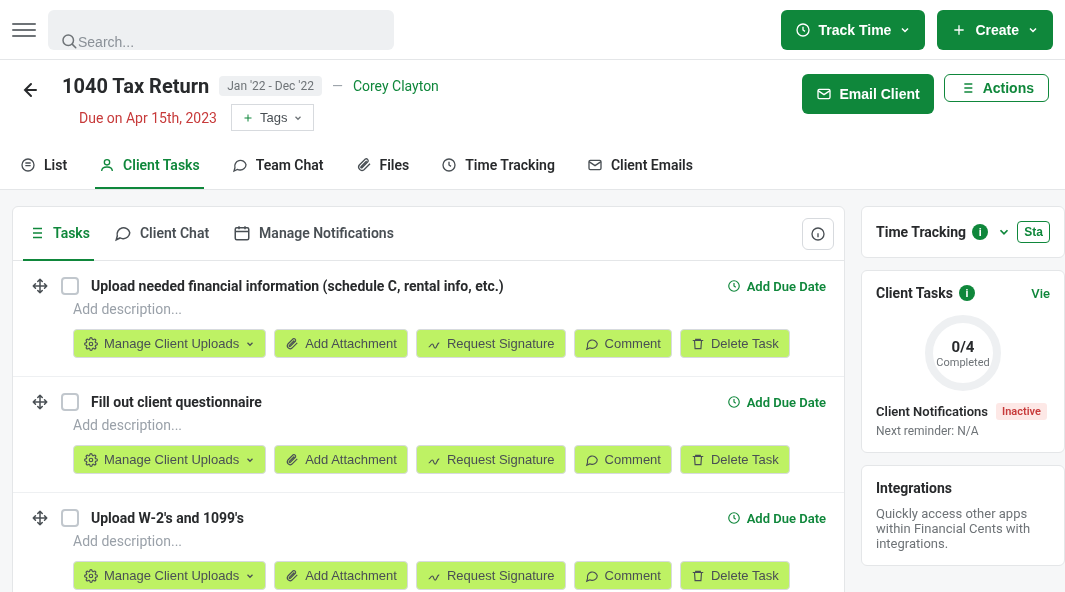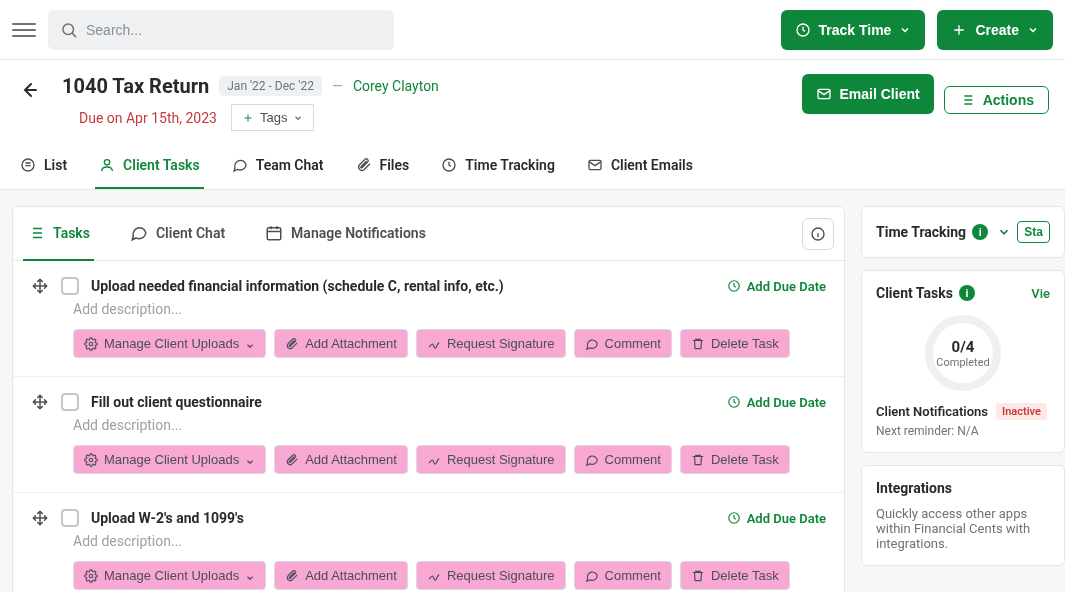--- a/index.html
+++ b/index.html
@@ -2,69 +2,69 @@
 <html><head>
 <meta charset="utf-8">
 <style>
 * { box-sizing: border-box; margin: 0; padding: 0; }
 body { font-family: -apple-system, BlinkMacSystemFont, "Segoe UI", Roboto, sans-serif; background: #fff; color: #282a2c; font-size: 14px; width: 1065px; height: 592px; overflow: hidden; }
 
 
 .topbar { height: 60px; border-bottom: 1px solid #e4e6e8; display: flex; align-items: center; padding: 0 12px; gap: 12px; background: #fff; }
 .hamburger { width: 24px; height: 24px; cursor: pointer; display: flex; flex-direction: column; justify-content: center; gap: 4px; color: #6e7377; }
 .hamburger span { height: 2px; background: #6e7377; border-radius: 1px; }
-.searchbox { flex: 0 0 346px; height: 40px; background: #eef0f2; border-radius: 6px; display: flex; align-items: center; padding: 0 12px; gap: 8px; color: #8a9097; }
+.searchbox { flex: 0 0 346px; height: 40px; background: #eef0f2; border-radius: 6px; display: flex; align-items: flex-end; padding: 0 12px; color: #8a9097; }
 .searchbox input { border: none; background: transparent; outline: none; font-size: 14px; flex: 1; color: #282a2c; }
 .searchbox input::placeholder { color: #8a9097; }
 .topbar-spacer { flex: 1; }
 .btn-green { background: #0f873b; color: #fff; border: none; border-radius: 6px; height: 40px; padding: 0 14px; display: inline-flex; align-items: center; gap: 8px; font-weight: 600; font-size: 14px; cursor: pointer; }
 .btn-green svg { stroke: #fff; }
 
 
 .page-header { padding: 14px 16px 0 16px; border-bottom: 1px solid #e4e6e8; background: #fff; }
 .header-row { display: flex; align-items: flex-start; gap: 22px; }
 .back-arrow { width: 24px; height: 24px; margin-top: 4px; color: #282a2c; cursor: pointer; }
 .title-block { flex: 1; }
 .title-line { display: flex; align-items: center; gap: 10px; flex-wrap: wrap; }
 .title-line h1 { font-size: 20px; font-weight: 700; color: #282a2c; }
 .period-chip { background: #eef0f2; color: #6e7377; font-size: 12px; padding: 3px 8px; border-radius: 4px; }
 .dash { color: #9aa1a9; }
 .client-link { color: #0f873b; font-weight: 400; }
 .subtitle-line { display: flex; align-items: center; gap: 14px; margin-top: 6px; }
 .due-text { color: #c73a3a; font-size: 14px; margin-left: 17px; }
 .tags-btn { border: 1px solid #d7dade; border-radius: 0; background: #fff; padding: 5px 10px; display: inline-flex; align-items: center; gap: 6px; font-size: 13px; color: #494f54; cursor: pointer; }
-.header-actions { display: flex; gap: 10px; align-items: flex-end; padding-left: 40px; }
+.header-actions { display: flex; gap: 10px; align-items: flex-start; padding-left: 40px; }
 .btn-outline-green { border: 1px solid #0f873b; background: #fff; color: #0f873b; border-radius: 6px; height: 28px; padding: 0 14px; display: inline-flex; align-items: center; gap: 8px; font-weight: 600; font-size: 14px; cursor: pointer; }
 
 
 .main-tabs { display: flex; gap: 24px; margin-top: 18px; }
 .main-tab { display: inline-flex; align-items: center; gap: 8px; padding: 8px 4px 14px 4px; color: #282a2c; font-weight: 600; cursor: pointer; border-bottom: 2px solid transparent; }
 .main-tab.active { color: #0f873b; border-bottom-color: #0f873b; }
 .main-tab svg { flex-shrink: 0; }
 
 
 .content { display: flex; gap: 16px; padding: 16px 0 0 12px; background: #f6f7f8; height: calc(100% - 60px - 130px); }
 .main-col { flex: 1; min-width: 0; }
 .panel { background: #fff; border: 1px solid #e4e6e8; border-radius: 6px; }
 .panel-tabs-row { display: flex; align-items: center; border-bottom: 1px solid #e4e6e8; padding: 0 10px; height: 54px; }
-.panel-tabs { display: flex; gap: 32px; flex: 1; }
+.panel-tabs { display: flex; gap: 16px; flex: 1; }
 .panel-tab { display: inline-flex; align-items: center; gap: 8px; padding: 0 4px; color: #494f54; font-weight: 600; cursor: pointer; height: 54px; border-bottom: 2px solid transparent; }
 .panel-tab.active { color: #0f873b; border-bottom-color: #0f873b; }
 .info-icon-btn { width: 32px; height: 32px; border: 1px solid #d7dade; border-radius: 6px; display: inline-flex; align-items: center; justify-content: center; background: #fff; cursor: pointer; }
 
 
 .task-row { padding: 16px 18px 18px 18px; border-bottom: 1px solid #eef0f2; }
 .task-top { display: flex; align-items: center; gap: 12px; }
 .drag-handle { width: 18px; height: 18px; color: #494f54; cursor: grab; }
 .task-checkbox { width: 18px; height: 18px; border: 2px solid #c1c7cd; border-radius: 4px; background: #fff; cursor: pointer; }
 .task-title { flex: 1; font-weight: 700; color: #282a2c; }
 .due-link { display: inline-flex; align-items: center; gap: 6px; color: #0f873b; font-weight: 600; font-size: 13px; cursor: pointer; }
 .task-desc { margin-left: 42px; margin-top: 6px; color: #9aa1a9; font-size: 14px; }
 .task-actions { margin-left: 42px; margin-top: 12px; display: flex; gap: 8px; flex-wrap: wrap; }
-.chip-btn { border: 1px solid #d7dade; background: #f9a8d4; border-radius: 4px; padding: 6px 10px; display: inline-flex; align-items: flex-end; gap: 6px; font-size: 13px; color: #494f54; cursor: pointer; }
+.chip-btn { border: 1px solid #d7dade; background: #bef264; border-radius: 4px; padding: 6px 10px; display: inline-flex; align-items: center; gap: 6px; font-size: 13px; color: #494f54; cursor: pointer; }
 .chip-btn svg { flex-shrink: 0; }
 
 
 .side-col { width: 204px; flex-shrink: 0; display: flex; flex-direction: column; gap: 12px; overflow: hidden; }
 .side-panel { background: #fff; border: 1px solid #e4e6e8; border-radius: 6px; padding: 14px; }
 .side-title-row { display: flex; align-items: center; gap: 6px; }
 .side-title { font-weight: 700; color: #282a2c; }
 .info-dot { width: 16px; height: 16px; border-radius: 50%; background: #0f873b; color: #fff; font-size: 11px; display: inline-flex; align-items: center; justify-content: center; font-weight: 700; }
 .side-right { margin-left: auto; display: inline-flex; align-items: center; gap: 6px; }
 .start-btn { border: 1px solid #0f873b; color: #0f873b; border-radius: 4px; background: #fff; padding: 3px 6px; font-size: 12px; font-weight: 600; cursor: pointer; }

